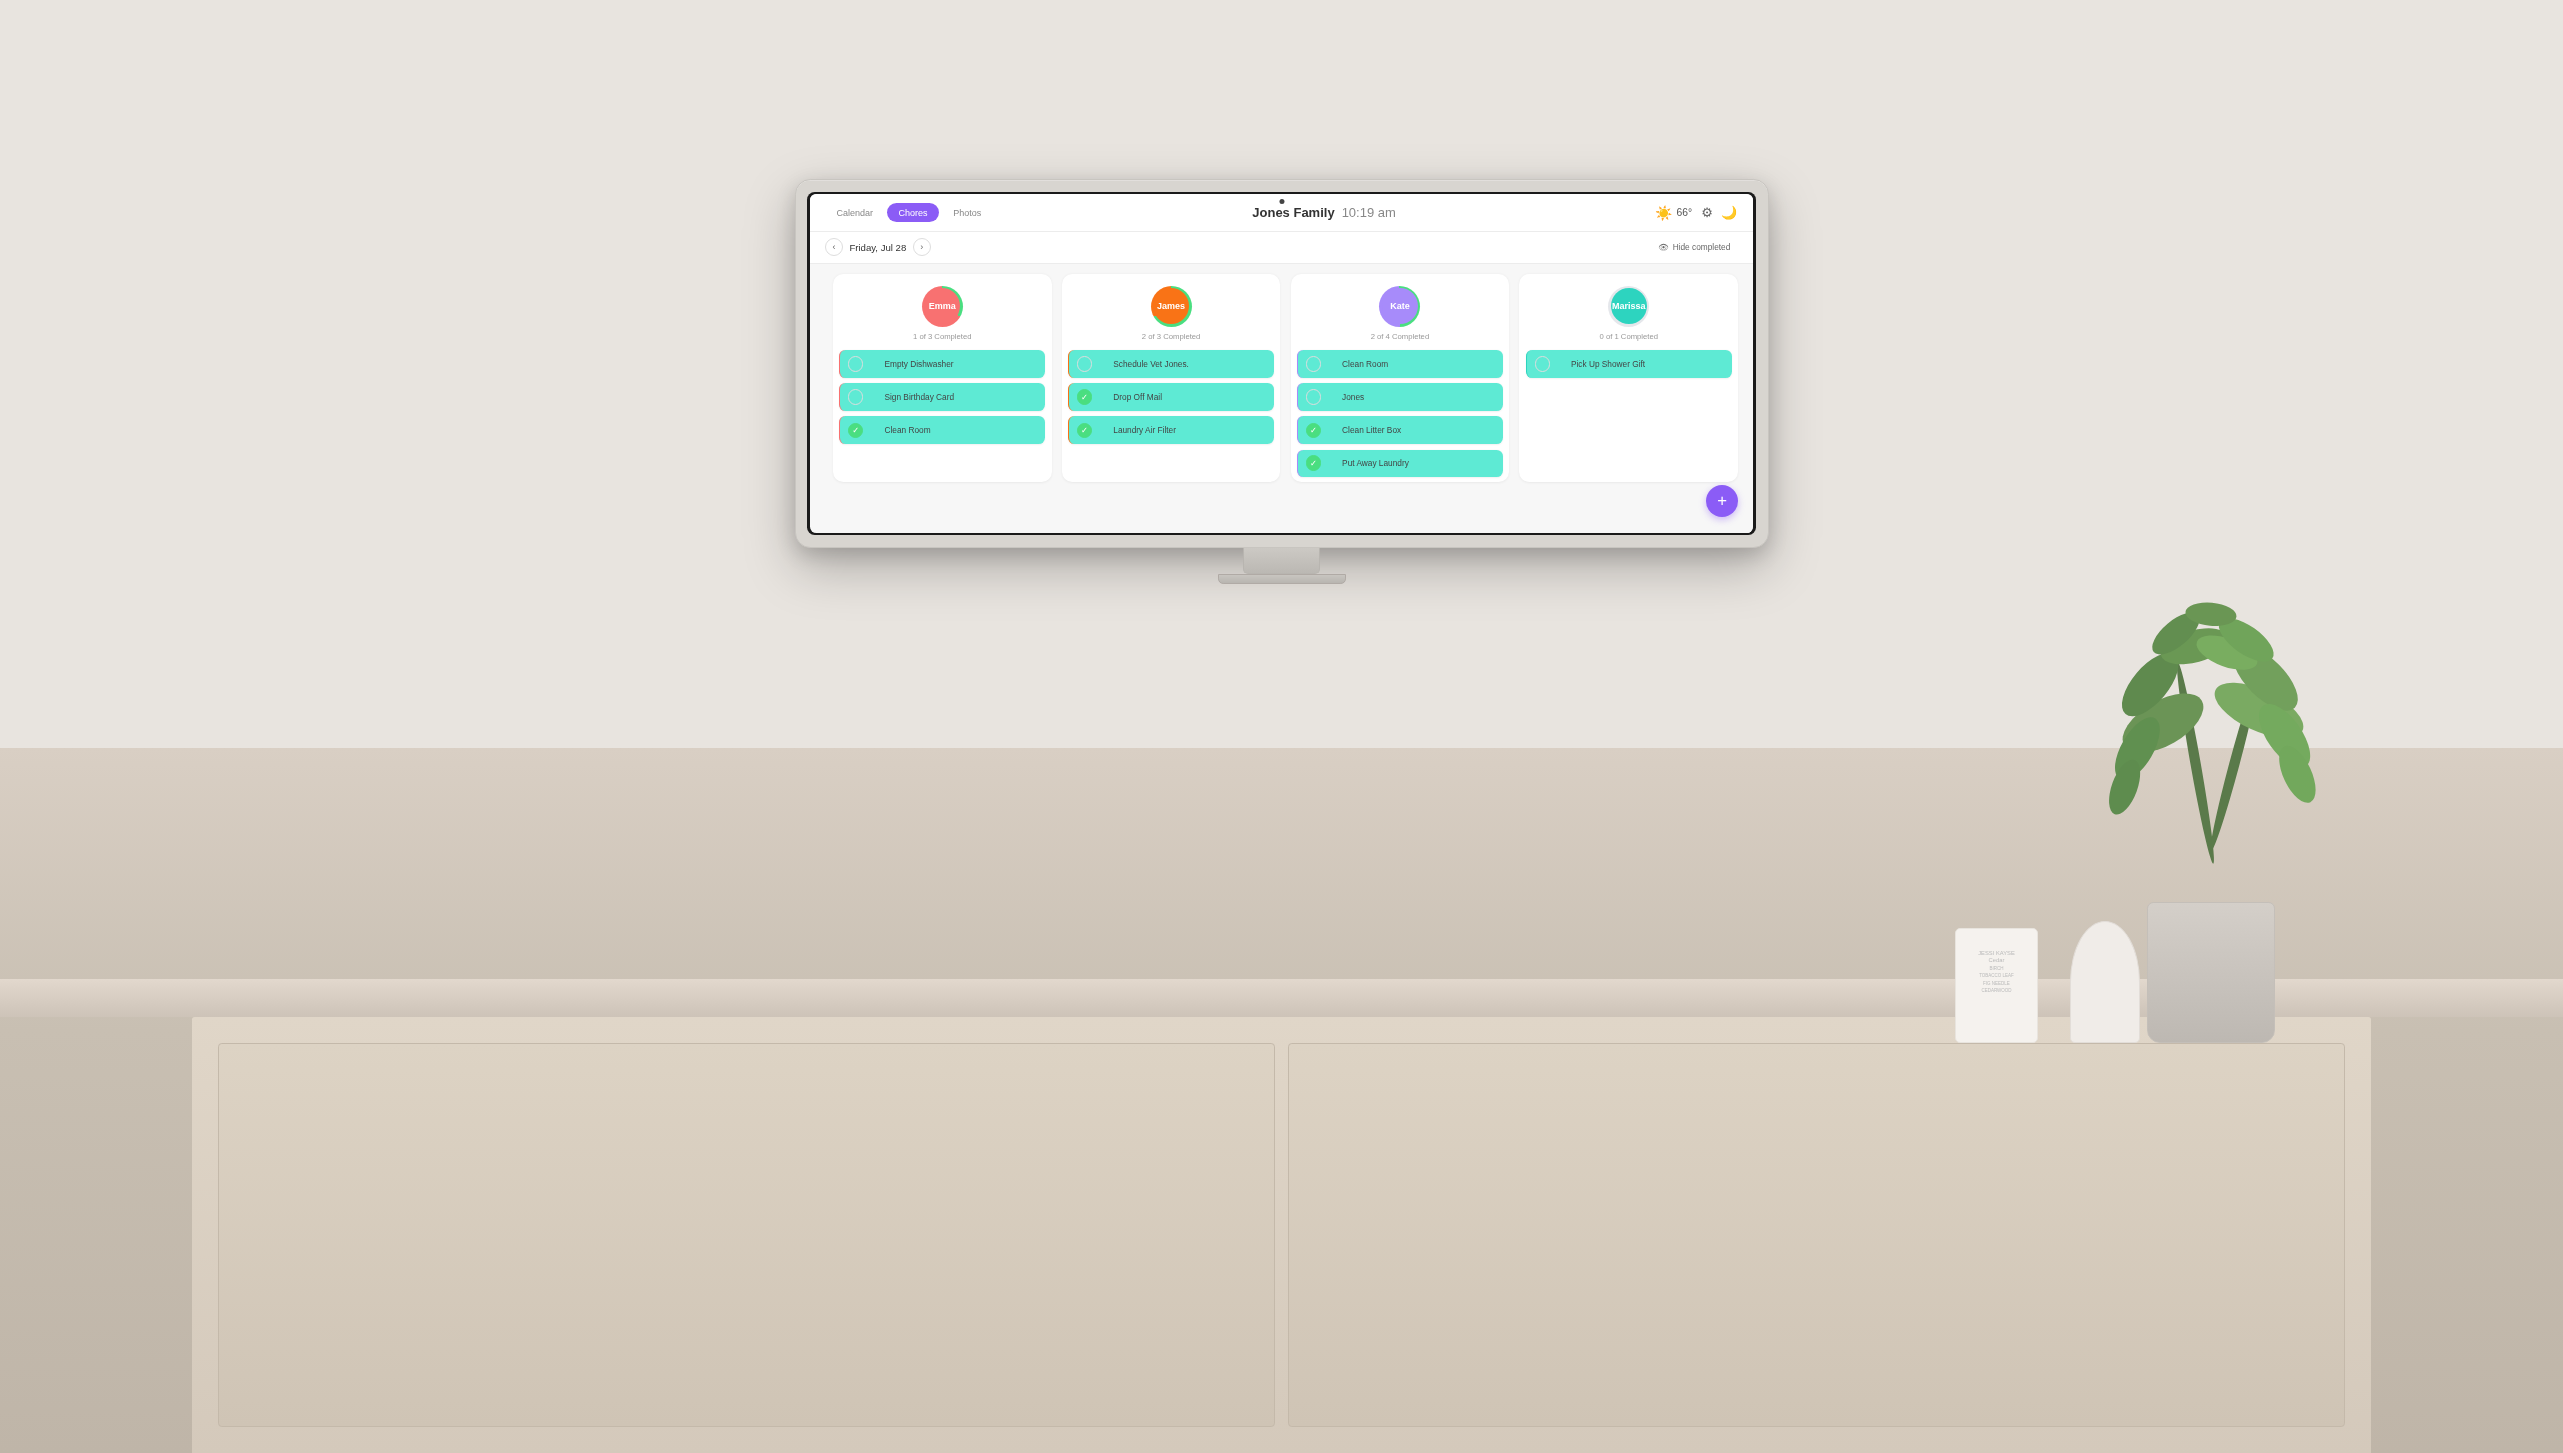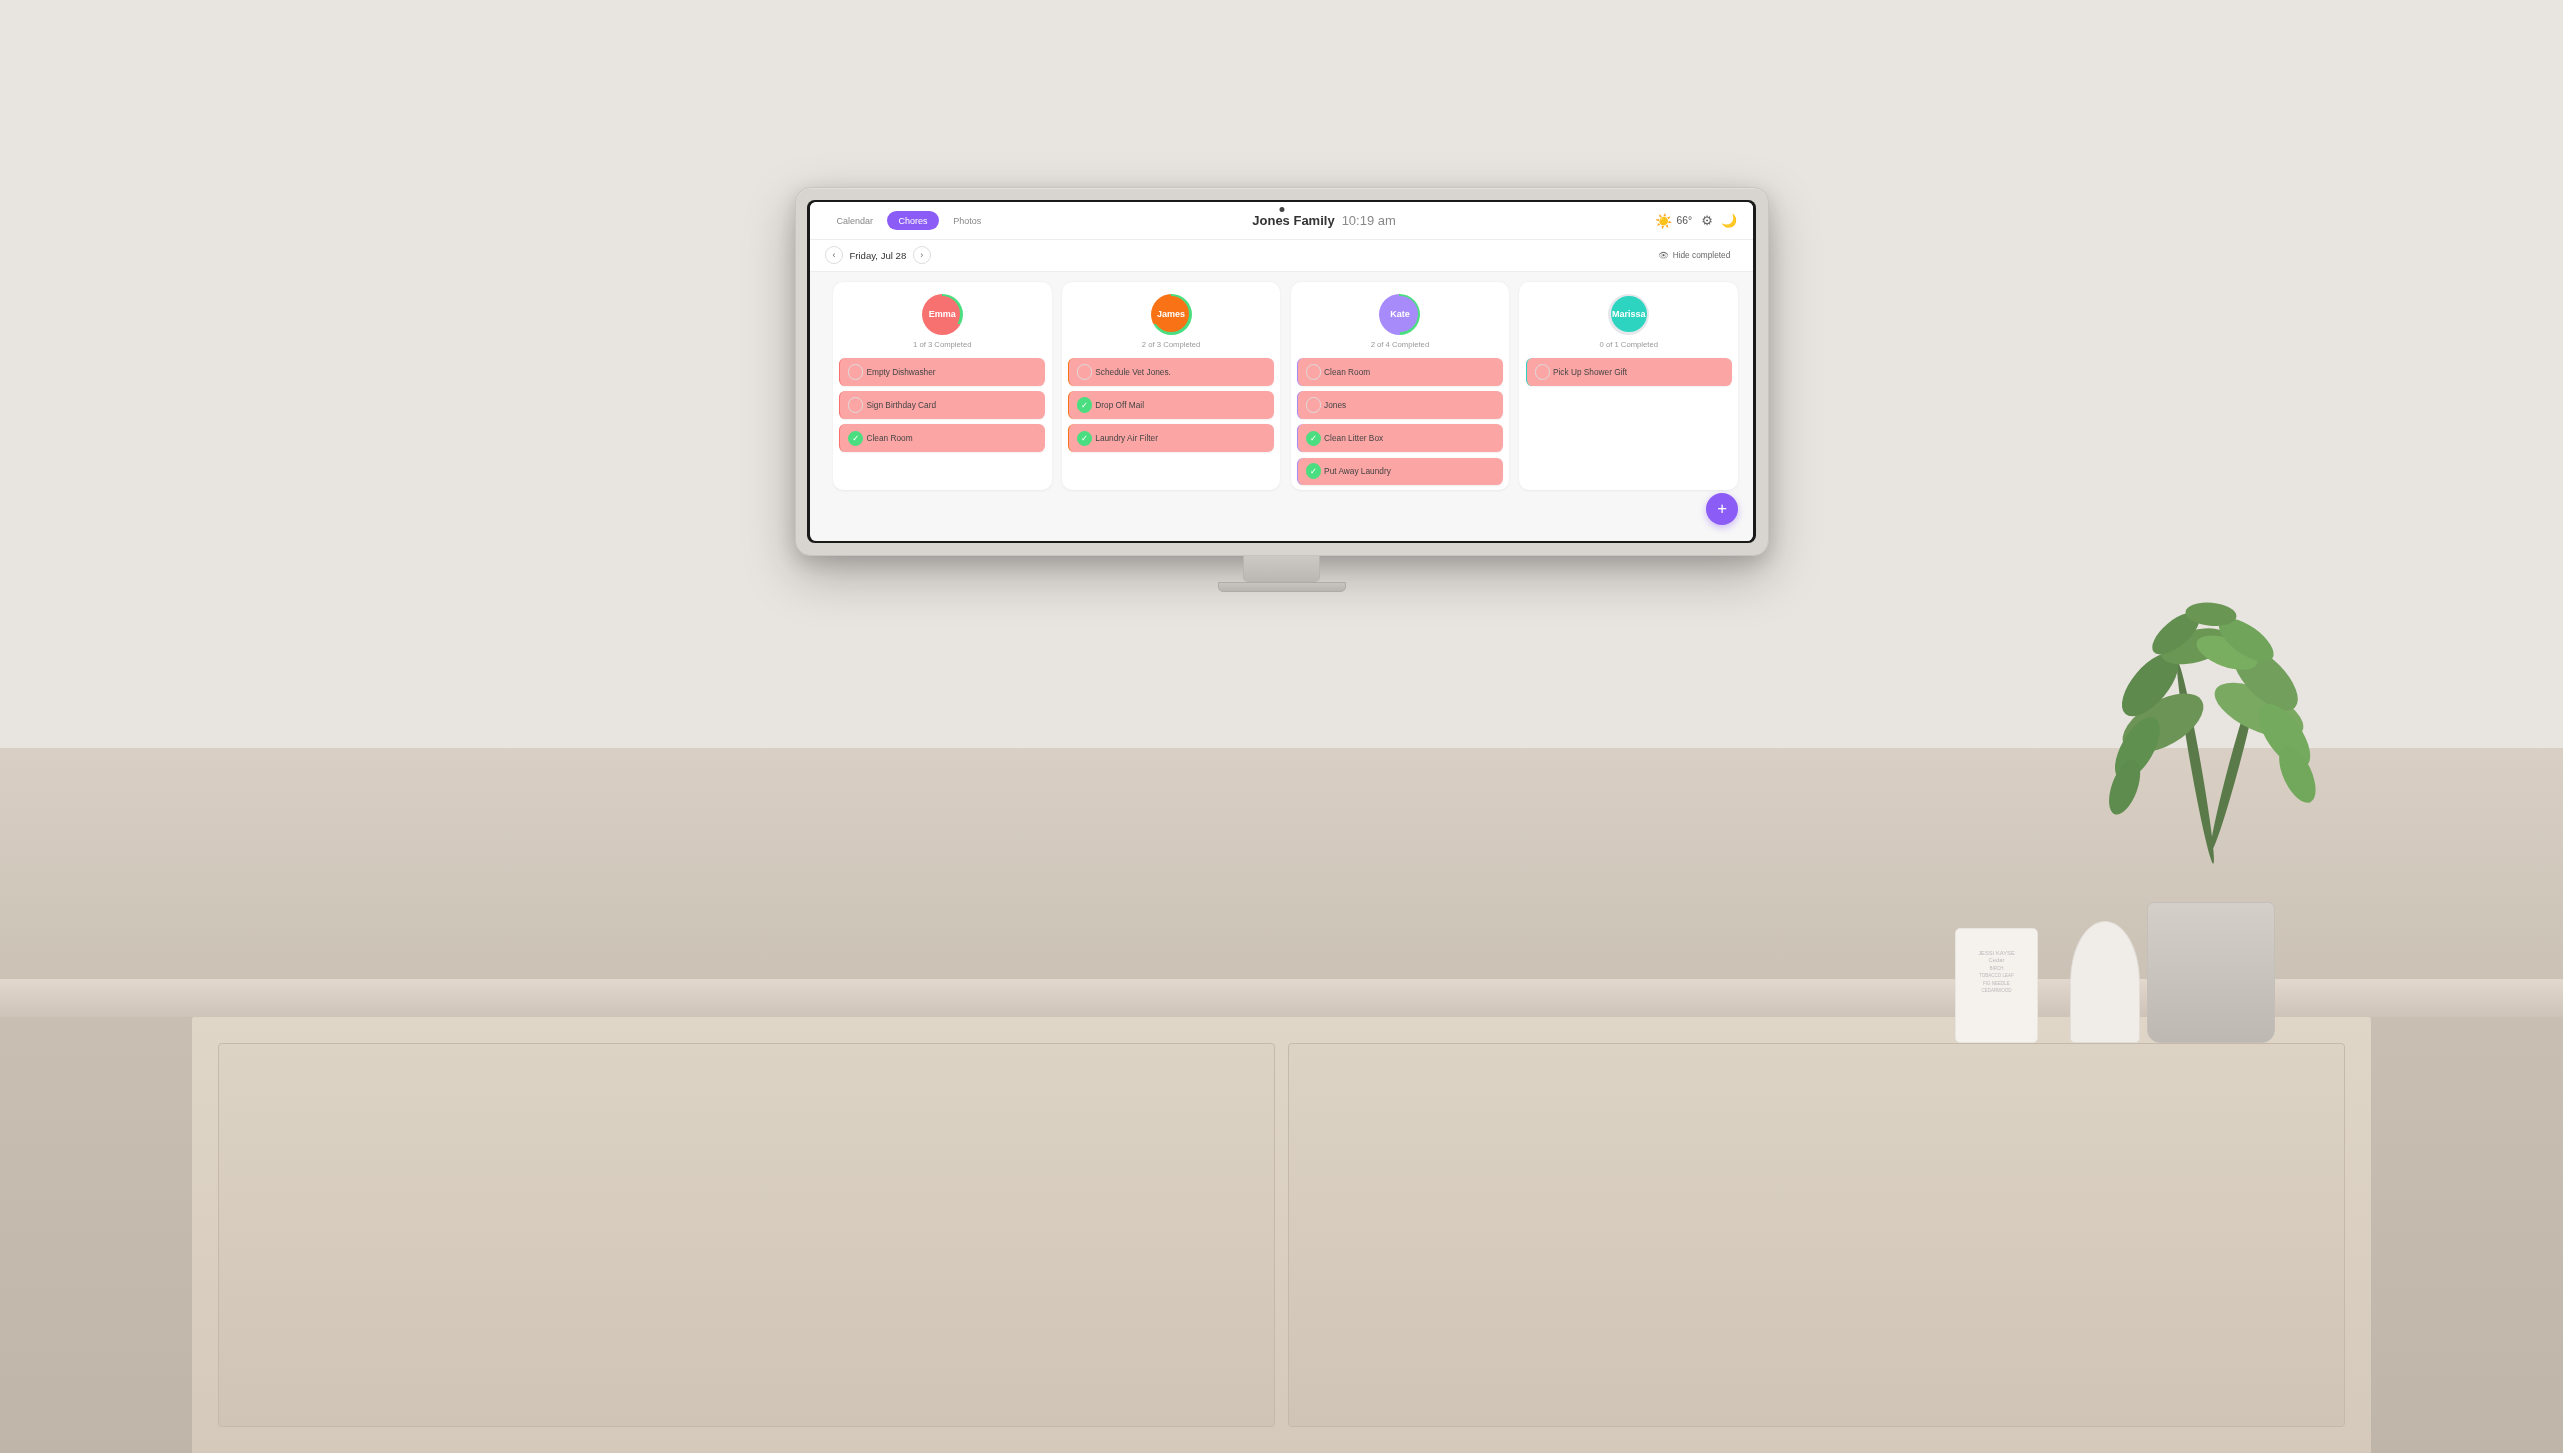--- a/index.html
+++ b/index.html
@@ -82,21 +82,21 @@
       bottom: 115px;
       left: 50%;
       transform: translateX(-50%);
       width: 224px;
       height: 333px;
     }
 
     
     .monitor-wrapper {
       position: absolute;
-      top: 187px;
+      top: 179px;
       left: 50%;
       transform: translateX(-50%);
       z-index: 10;
     }
 
     .monitor-outer {
       width: 974px;
       background: #d8d5d0;
       border-radius: 15.4px;
       padding: 11.5px;
@@ -359,23 +359,23 @@
     .chore-list {
       display: flex;
       flex-direction: column;
       gap: 5.1px;
       padding: 0 6.4px;
     }
 
     .chore-item {
       display: flex;
       align-items: center;
-      gap: 3px;
+      gap: 21px;
       padding: 6.4px 7.7px;
-      background: #fca5a5;
+      background: #5eead4;
       border-radius: 6.4px;
       border-left: 1.9px solid transparent;
       box-shadow: 0 0.6px 1.9px rgba(0,0,0,0.06);
       font-size: 8.3px;
       color: #444;
       font-weight: 500;
     }
 
     .chore-item.pink-border { border-left-color: #f87171; }
     .chore-item.orange-border { border-left-color: #f97316; }

